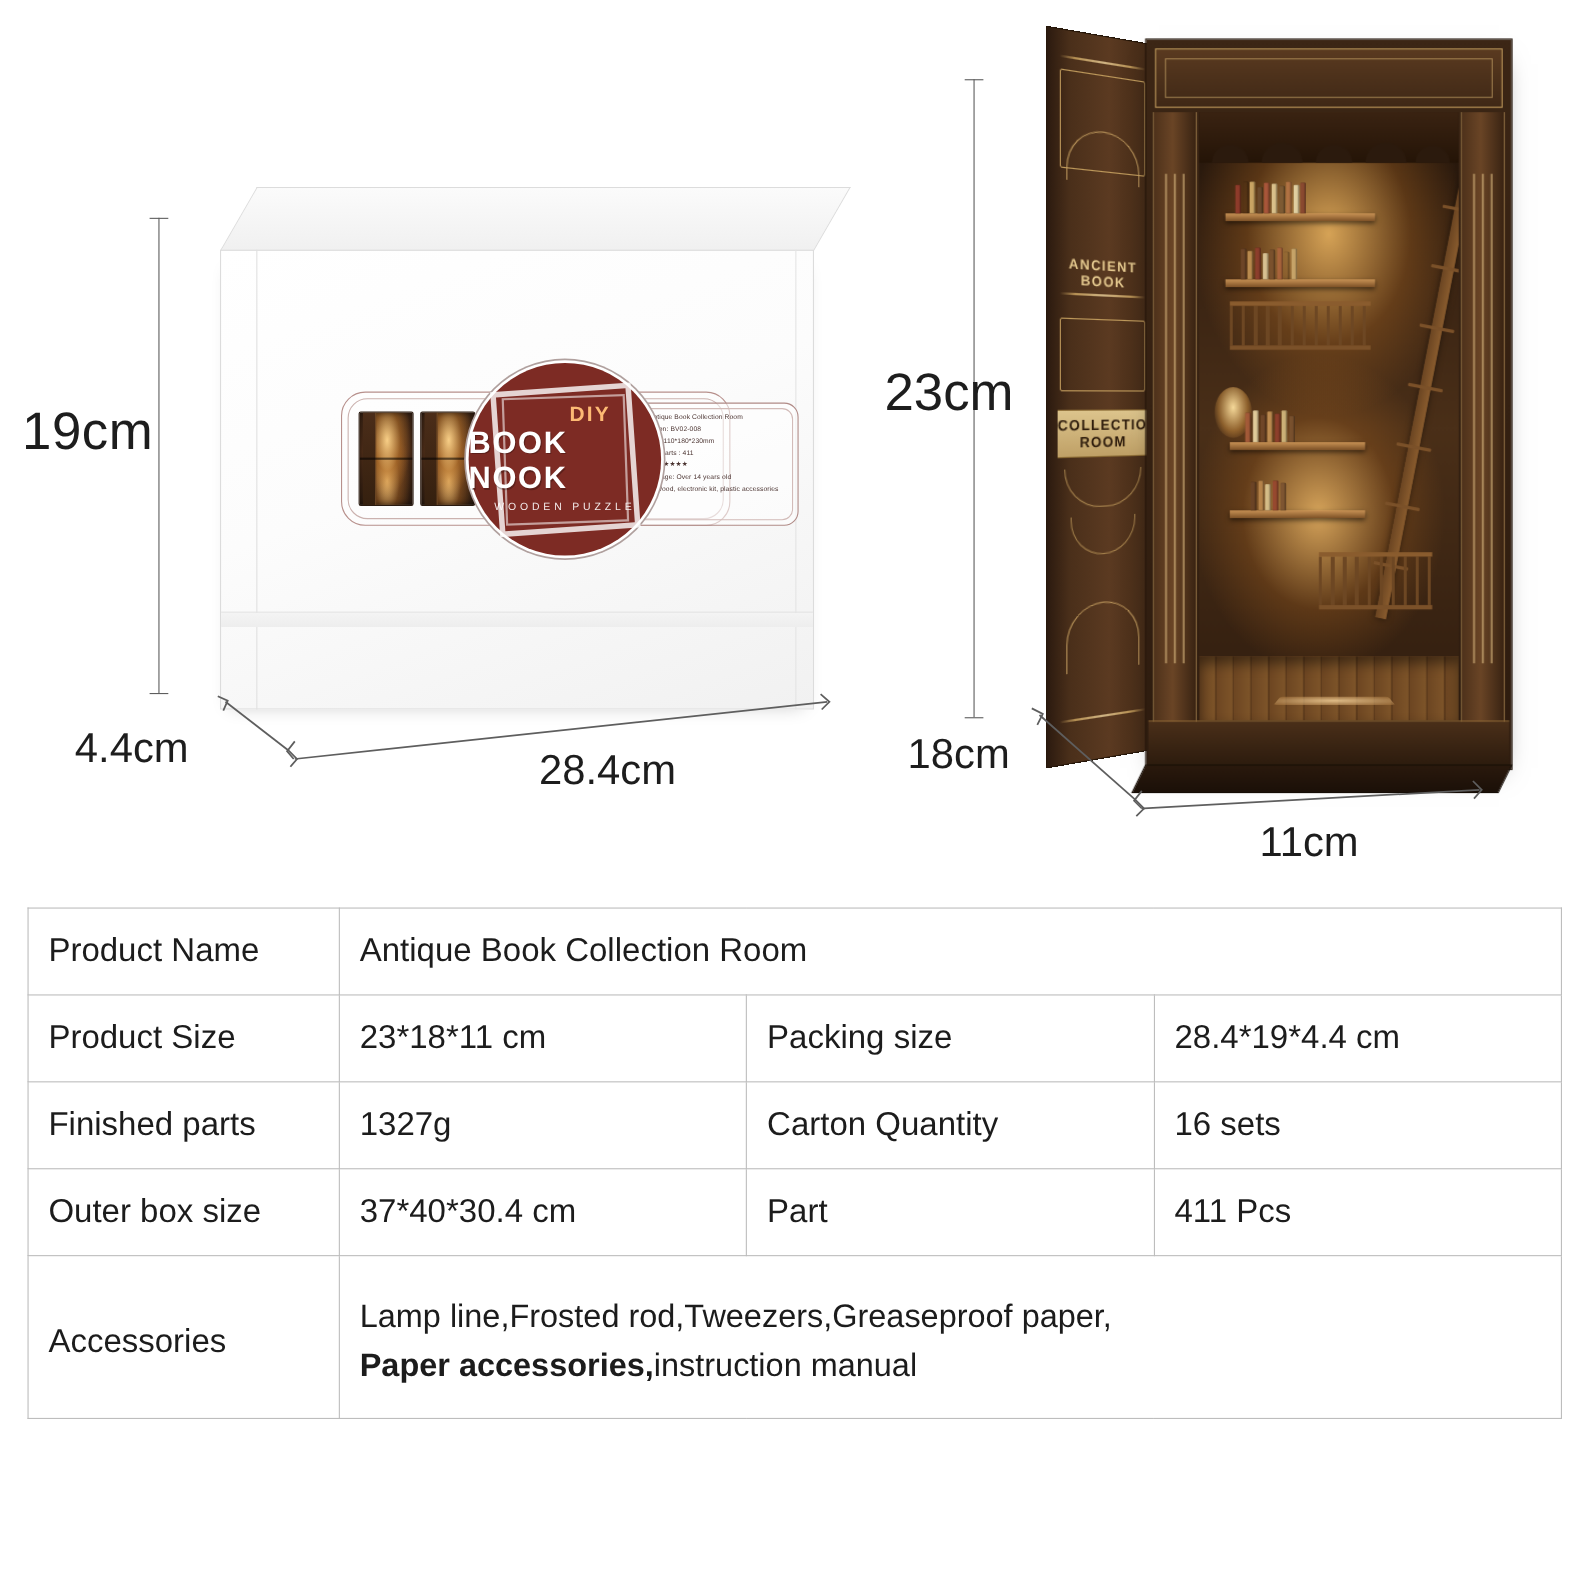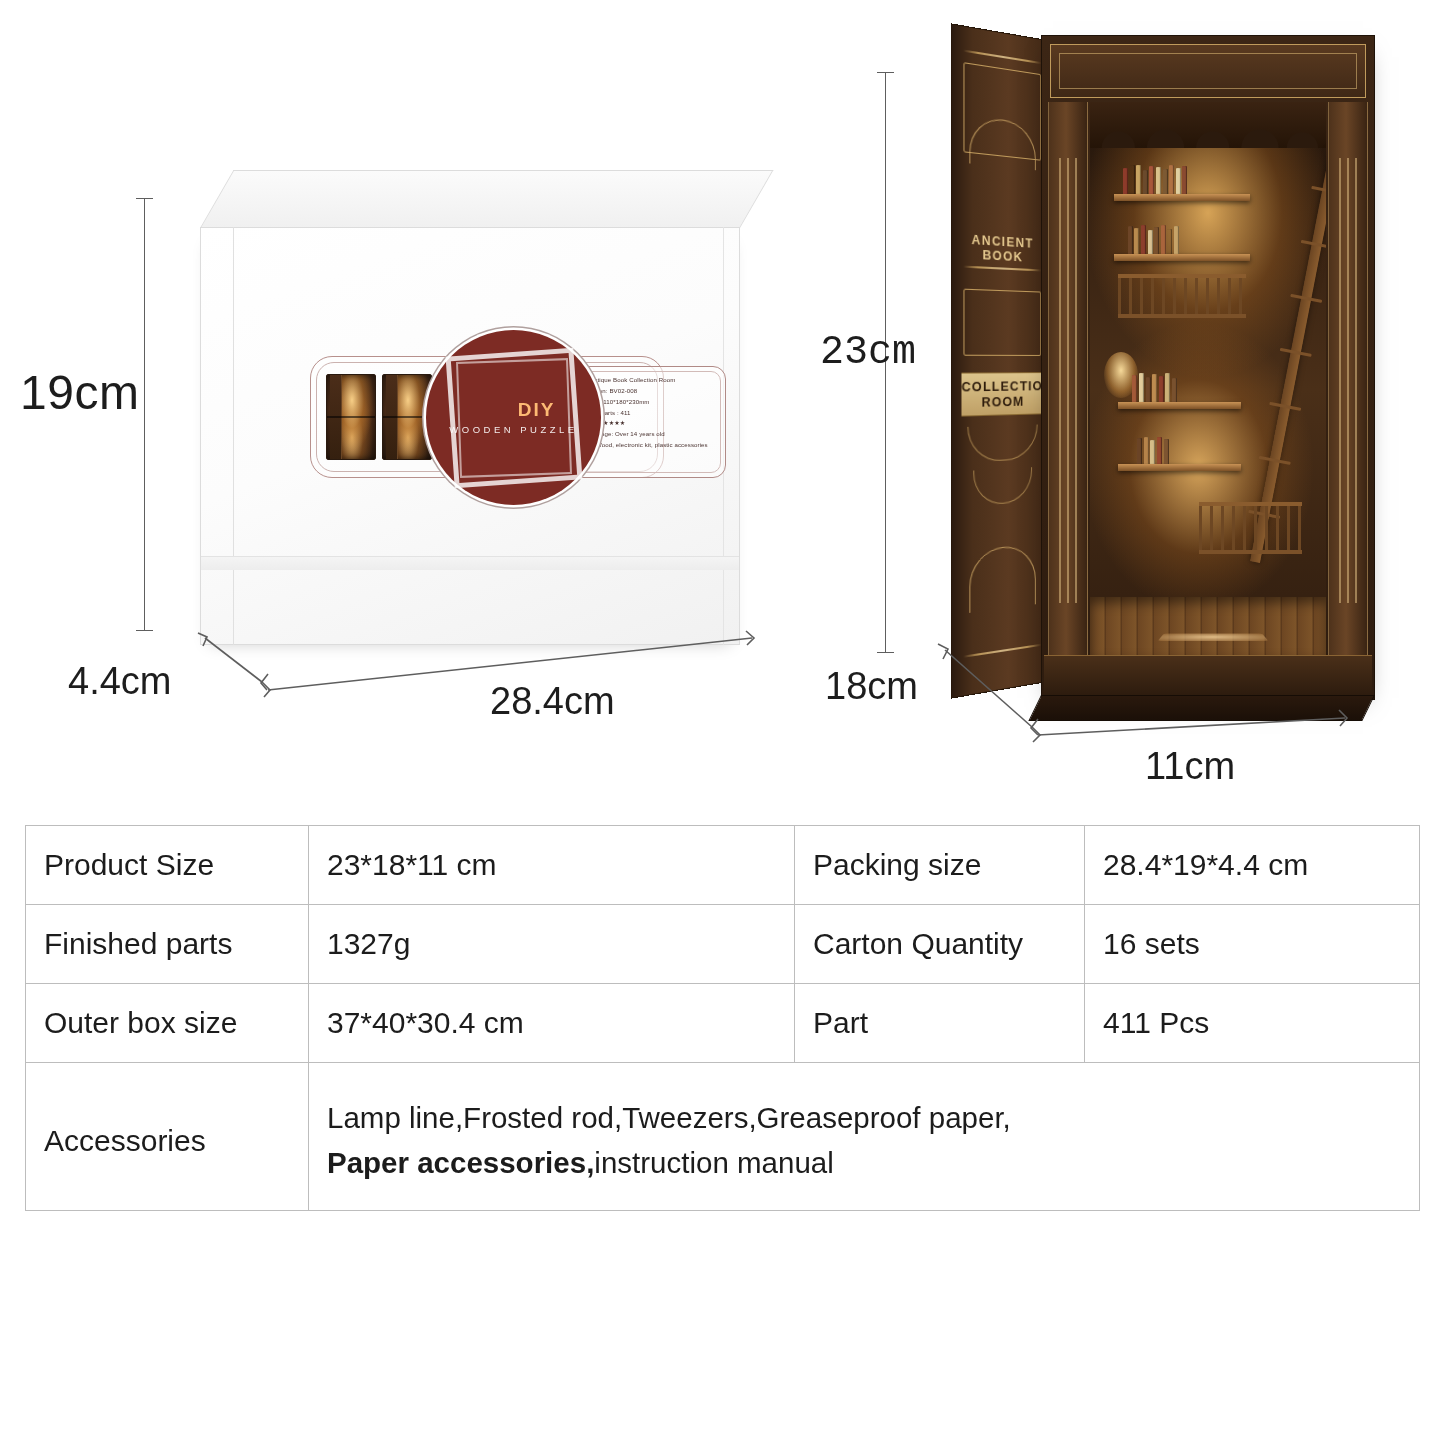--- a/index.html
+++ b/index.html
@@ -166,21 +166,21 @@
 
   
   #nook-group { position: absolute; left: 800px; top: 30px; width: 620px; height: 760px; }
 
   #nook-vline { position: absolute; left: 85px; top: 42px; width: 1px; height: 580px; background: #5e5e5e; }
   #nook-vtick-top, #nook-vtick-bot {
     position: absolute; left: 77px; width: 17px; height: 1px; background: #5e5e5e;
   }
   #nook-vtick-top { top: 42px; }
   #nook-vtick-bot { top: 622px; }
-  #lbl-23cm { left: 20px; top: 300px; font-size: 40px; font-family: Liberation Mono, monospace; }
+  #lbl-23cm { left: 4px; top: 300px; font-size: 48px; }
   #lbl-18cm { left: 25px; top: 635px; font-size: 38px; }
   #lbl-11cm { left: 345px; top: 715px; font-size: 38px; }
 
   #nook {
     position: absolute; left: 145px; top: 5px; width: 430px; height: 680px;
   }
   
   #nook-spine {
     position: absolute; left: 0; top: 6px; width: 108px; height: 640px;
     background:
@@ -393,20 +393,21 @@
             <div class="spec-line">Number of parts : 411</div>
             <div class="spec-line">Difficulty: ★★★★★</div>
             <div class="spec-line">Applicable age:  Over 14 years old</div>
             <div class="spec-line wrap">Material: Wood, electronic kit, plastic accessories</div>
           </div>
 
           <div id="badge">
             <div id="badge-frame"></div>
             <div id="badge-frame2"></div>
             <div id="badge-diy">DIY</div>
+            <div id="badge-main">BOOK NOOK</div>
             <div id="badge-sub">WOODEN PUZZLE</div>
           </div>
         </div>
       </div>
 
       <div class="dim-label" id="lbl-44cm">4.4cm</div>
       <div class="dim-label" id="lbl-284cm">28.4cm</div>
     </div>
 
     <div id="nook-group">
@@ -536,20 +537,24 @@
       <polyline points="1038,719 1031,728 1038,735" fill="none" stroke="#5e5e5e" stroke-width="1.6"></polyline>
 
       <line x1="1038" y1="735" x2="1345" y2="718" stroke="#5e5e5e" stroke-width="1.6"></line>
       <polyline points="1032,727 1040,735 1033,742" fill="none" stroke="#5e5e5e" stroke-width="1.6"></polyline>
       <polyline points="1339,710 1347,718 1340,726" fill="none" stroke="#5e5e5e" stroke-width="1.6"></polyline>
     </svg>
   </div>
 
   <table id="spec-table">
     <tbody>
+      <tr>
+        <td class="label">Product Name</td>
+        <td class="value" colspan="3">Antique Book Collection Room</td>
+      </tr>
       <tr>
         <td class="label">Product Size</td>
         <td class="value">23*18*11 cm</td>
         <td class="label2">Packing size</td>
         <td class="value2">28.4*19*4.4 cm</td>
       </tr>
       <tr>
         <td class="label">Finished parts</td>
         <td class="value">1327g</td>
         <td class="label2">Carton Quantity</td>

